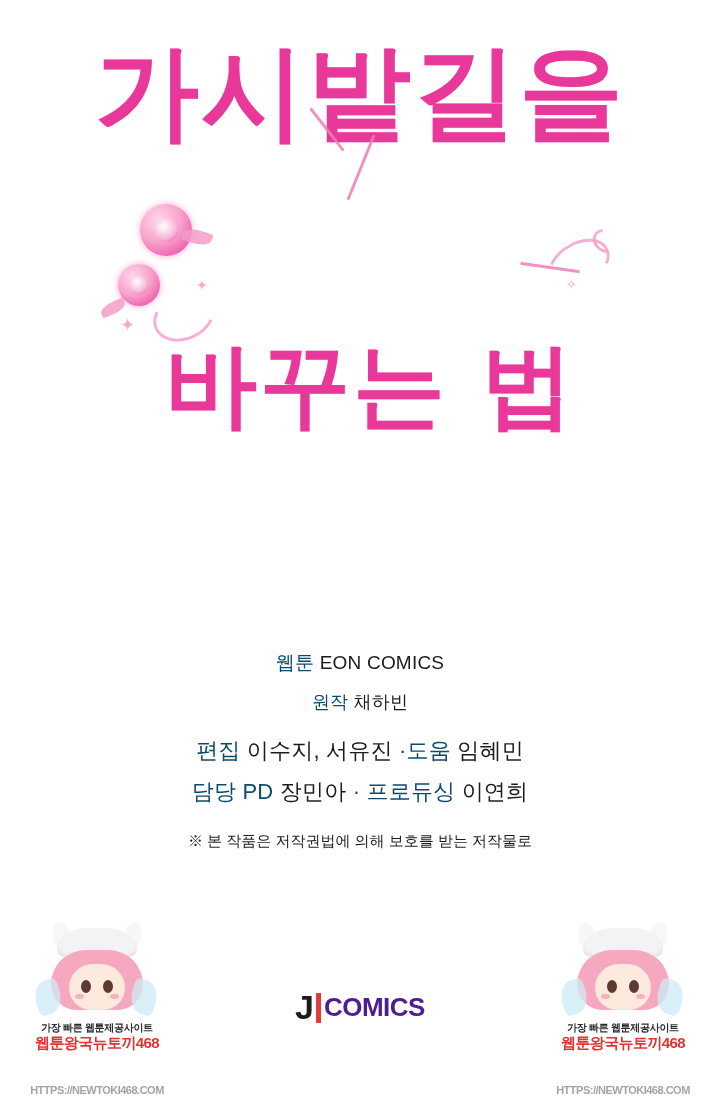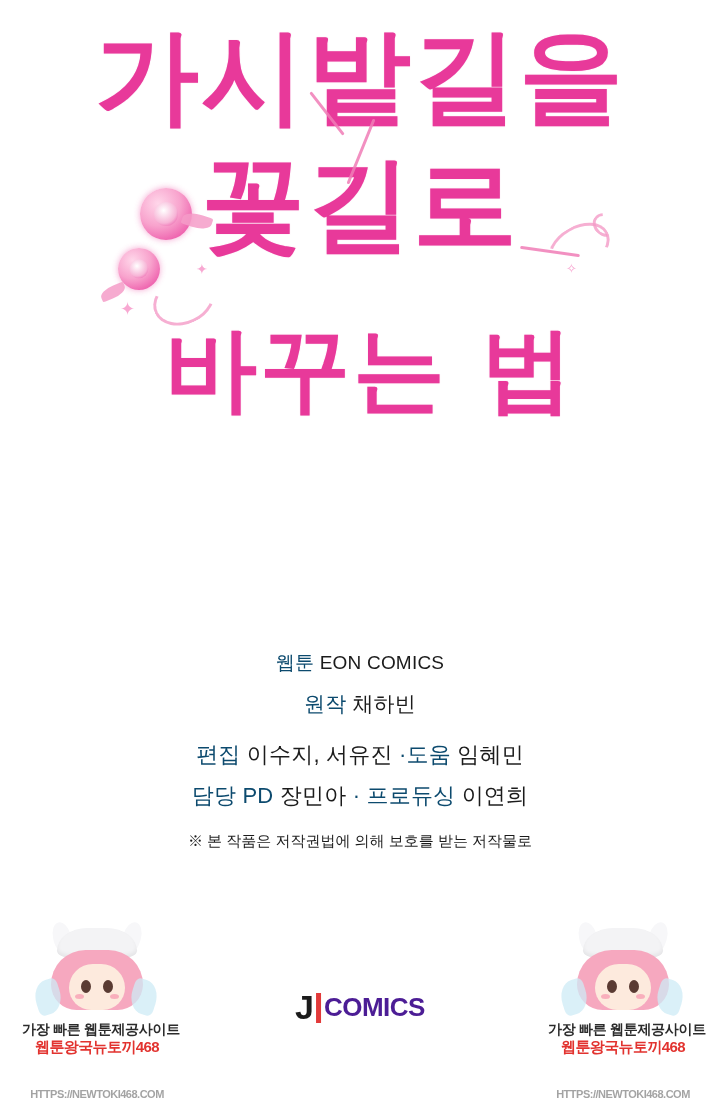--- a/index.html
+++ b/index.html
@@ -8,21 +8,21 @@
     width:720px; height:1098px;
     background:#ffffff;
     font-family:"Liberation Sans", sans-serif;
     overflow:hidden;
     position:relative;
   }
 
   
   .title-art{
     position:absolute;
-    left:0; top:0;
+    left:0; top:16px;
     width:720px; height:470px;
   }
   .title-line{
     position:absolute;
     width:100%;
     text-align:center;
     color:#e8399a;
     font-weight:bold;
     letter-spacing:2px;
     white-space:nowrap;
@@ -100,21 +100,21 @@
     text-align:center;
   }
   .credit-row{
     margin:0 0 11px 0;
     font-size:22px;
     color:#1b1b1b;
     letter-spacing:.2px;
   }
   .credit-row .lbl{ color:#0c4a6e; }
   .credit-row.big{ font-size:19px; margin-bottom:14px; }
-  .credit-row.mid{ font-size:21px; margin-bottom:22px; }
+  .credit-row.mid{ font-size:18px; margin-bottom:22px; }
 
   .notice{
     position:absolute;
     left:0; top:818px;
     width:100%;
     text-align:center;
     color:#1b1b1b;
   }
   .notice p{
     margin:12px 0 8px 0;
@@ -221,21 +221,21 @@
     position:absolute;
     top:52px;
     width:26px; height:34px;
     background:rgba(205,235,245,.75);
     border-radius:60% 20% 60% 20%;
   }
   .wm-wing.l{ left:-4px; transform:rotate(-18deg); }
   .wm-wing.r{ left:92px; transform:rotate(18deg) scaleX(-1); }
 
   .wm-line1{
-    font-size:14px;
+    font-size:10px;
     font-weight:bold;
     color:#2b2b2b;
     letter-spacing:-0.3px;
     text-shadow:0 0 2px #fff, 0 0 2px #fff;
     margin-top:1px;
     white-space:nowrap;
   }
   .wm-line2{
     font-size:15px;
     font-weight:bold;
@@ -254,21 +254,20 @@
     opacity:.9;
     margin-top:32px;
   }
 </style>
 </head>
 <body>
 
 <div class="title-art">
 
   <div class="title-line tl1">가시밭길을</div>
-  <div class="title-line tl2">꽃길로</div>
   <div class="title-line tl3">바꾸는 법</div>
 
   <div class="vine vine1"></div>
   <div class="vine vine2"></div>
   <div class="vine vine3"></div>
 
   <div class="rose rose-outer rose1">
     <div class="rose-inner"></div>
   </div>
   <div class="rose rose-outer rose2">

